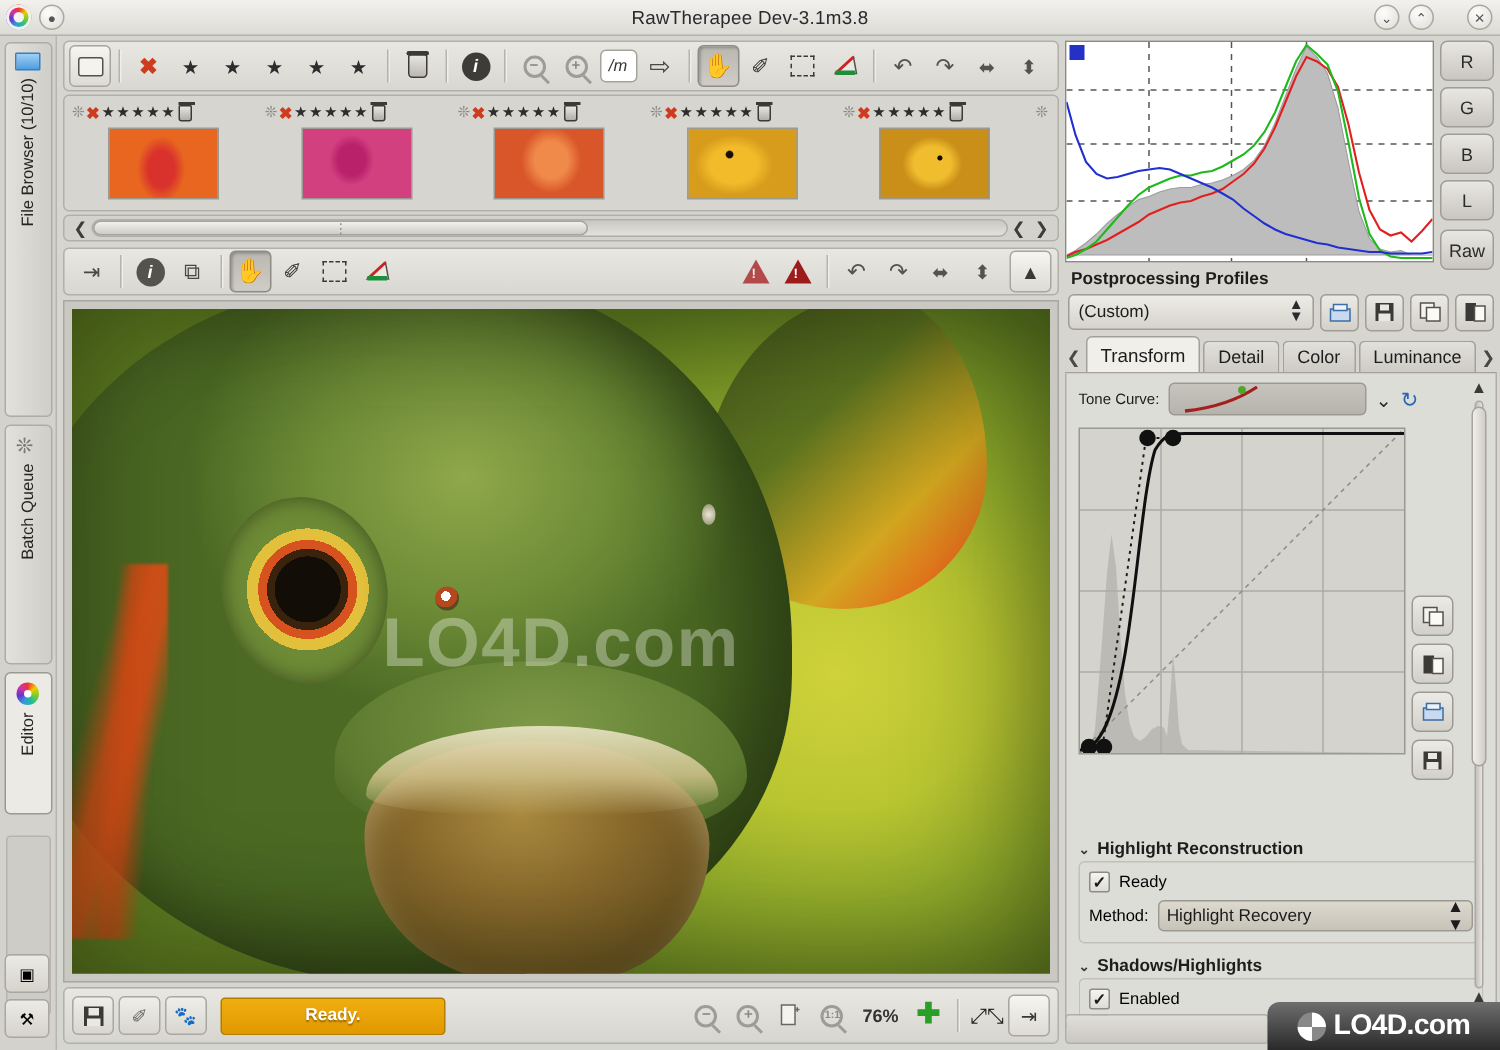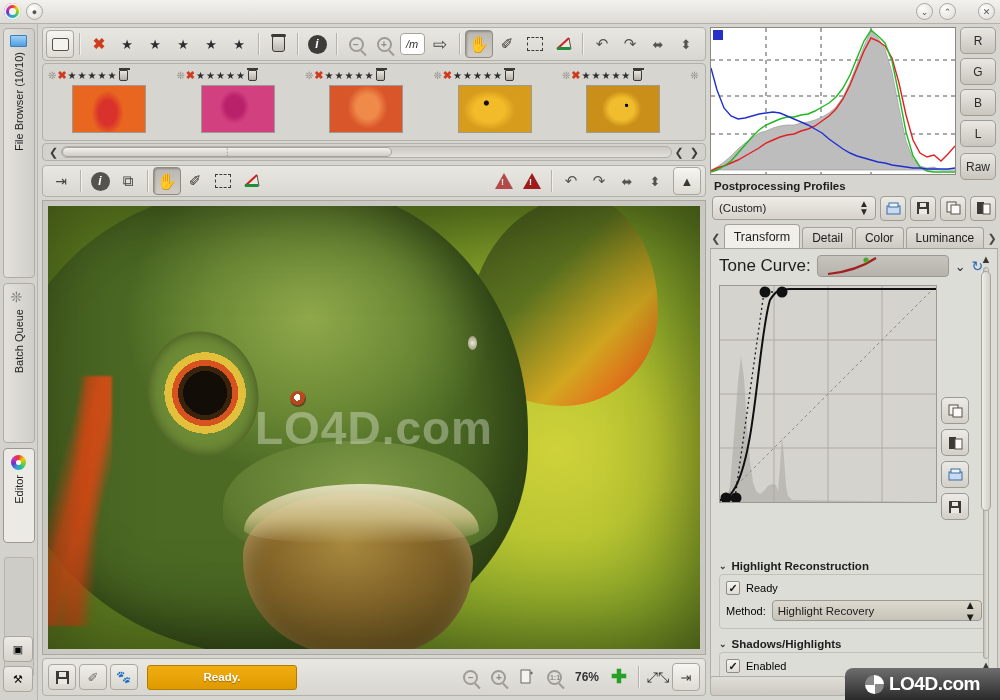--- a/index.html
+++ b/index.html
@@ -295,21 +295,21 @@
     display:flex;align-items:center;font-size:12px;color:#1d1d1d;
   }
   .tab.active{ background:#f1efe9;height:24px;font-size:12.5px; }
   .tabarrow{ width:13px;display:flex;align-items:center;justify-content:center;
     font-size:11px;color:#4a4843;height:20px;}
   .panelbody{
     position:absolute;left:2px;top:224px;width:288px;height:436px;
     background:#ddddd7;border:1px solid #b0aea7;border-top:none;overflow:hidden;
   }
   .tonerow{ display:flex;align-items:center;gap:6px;padding:6px 6px 4px 8px;}
-  .tonelabel{ font-size:17px;color:#1d1d1d;text-align:right; }
+  .tonelabel{ font-size:10px;color:#1d1d1d;text-align:right; }
   .curvesel{
     width:132px;height:22px;border:1px solid #9b9992;border-radius:4px;
     background:linear-gradient(#c6c4bd,#b5b3ac); position:relative;
   }
   .curveplot{
     margin:4px 0 0 8px;width:218px;height:218px;
     background:#d4d3cd;border:1px solid #9b9992;position:relative;
   }
   .sidebtns{ position:absolute;right:26px;top:148px;width:30px; }
   .sidebtns .sqb2{
@@ -354,20 +354,21 @@
 </head>
 <body>
 
 <div id="app">
 
   <div class="titlebar">
     <div class="tb-left">
       <div class="colorwheel"></div>
       <div class="rnd-btn">●</div>
     </div>
+    <div class="title-text">RawTherapee Dev-3.1m3.8</div>
     <div class="tb-right">
       <div class="rnd-btn">⌄</div>
       <div class="rnd-btn">⌃</div>
       <div class="gap"></div>
       <div class="rnd-btn">✕</div>
     </div>
   </div>
 
   <div class="rail">
     <div class="vtab" style="height:250px;">

